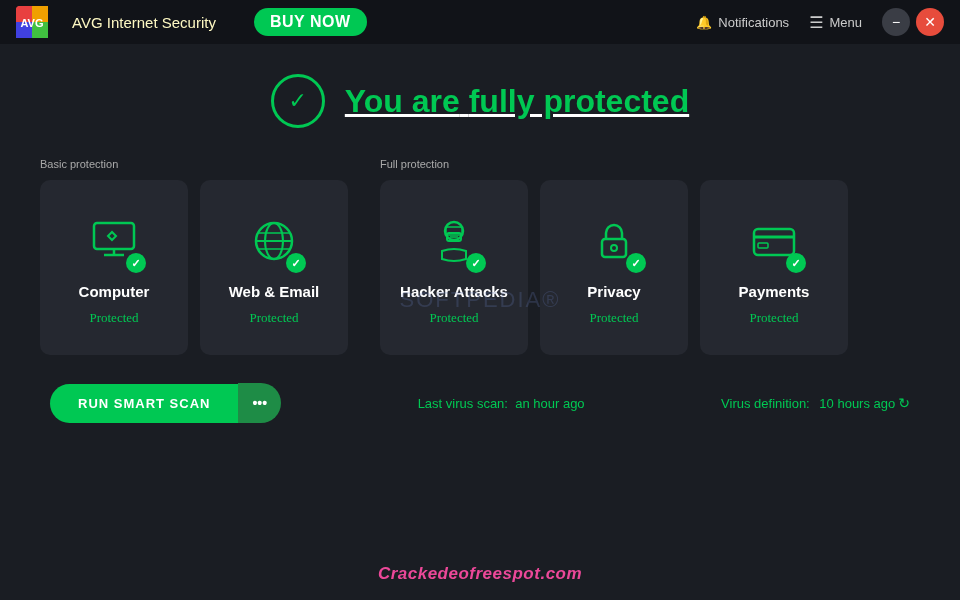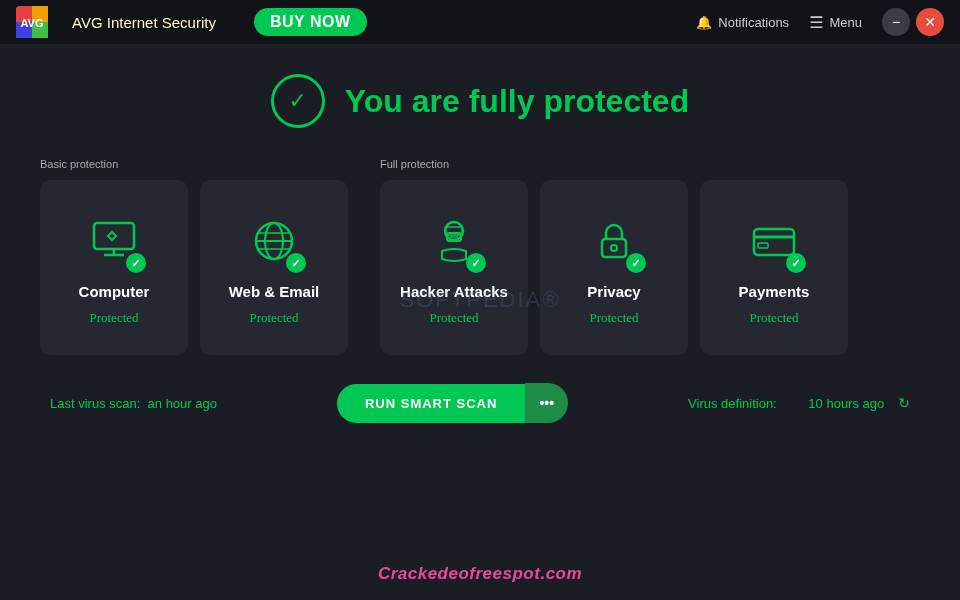--- a/index.html
+++ b/index.html
@@ -125,20 +125,21 @@
 
     #status-checkmark {
       color: #00c853;
       font-size: 22px;
     }
 
     #status-text {
       font-size: 32px;
       font-weight: 300;
       color: #fff;
+      text-decoration: underline;
     }
 
     #status-text span {
       color: #00c853;
       font-weight: 700;
     }
 
     
     #cards-wrapper {
       display: flex;
@@ -261,21 +262,21 @@
       font-size: 14px;
       cursor: pointer;
       font-weight: 700;
     }
 
     #virus-def {
       font-size: 13px;
       color: #aaa;
       display: flex;
       align-items: center;
-      gap: 14px;
+      gap: 3px;
     }
 
     #virus-def span {
       color: #00c853;
     }
 
     #refresh-icon {
       color: #aaa;
       font-size: 14px;
       cursor: pointer;
@@ -443,28 +444,28 @@
           <span class="card-title">Payments</span>
           <span class="card-status">Protected</span>
         </div>
 
       </div>
     </div>
 
   </div>
 
   <div id="scan-bar">
+    <div id="scan-buttons">
+      <button id="run-scan-btn">RUN SMART SCAN</button>
+      <button id="scan-more-btn">•••</button>
+    </div>
+
     <div id="last-scan">
       <span>Last virus scan:</span>
       &nbsp;<span style="color:#00c853;">an hour ago</span>
-    </div>
-
-    <div id="scan-buttons">
-      <button id="run-scan-btn">RUN SMART SCAN</button>
-      <button id="scan-more-btn">•••</button>
     </div>
 
     <div id="virus-def">
       <span>Virus definition:</span>
       &nbsp;<span style="color:#00c853;">10 hours ago</span>
       <span id="refresh-icon">↻</span>
     </div>
   </div>
 
 </div>

